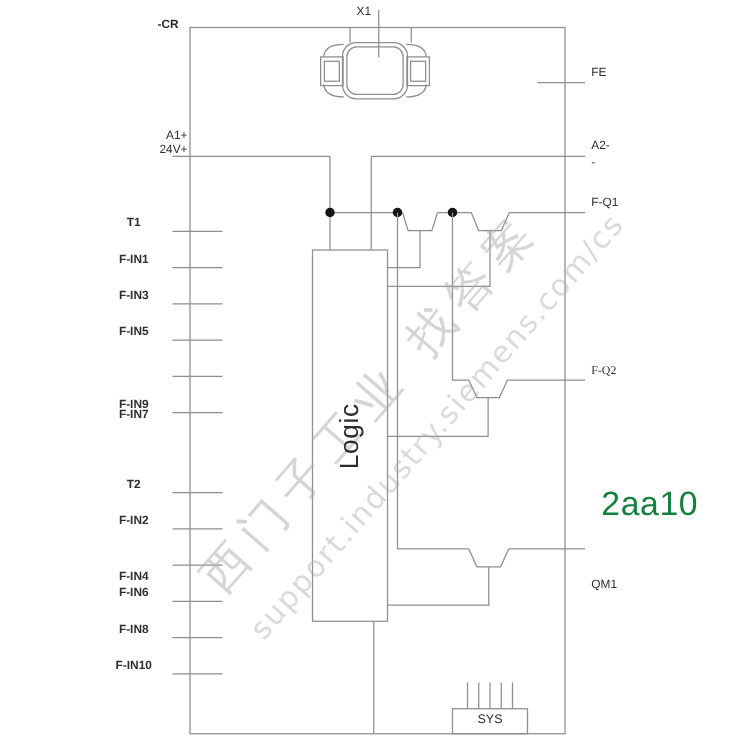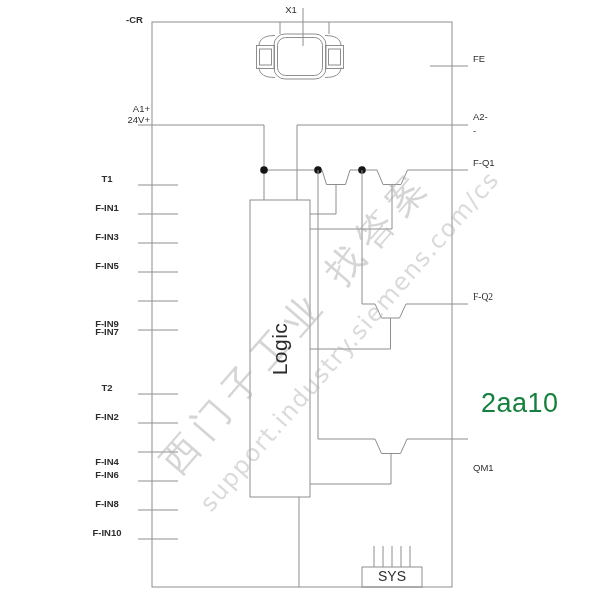--- a/index.html
+++ b/index.html
@@ -27,21 +27,21 @@
     letter-spacing:.5px;
   }
   .watermark{
     position:absolute;left:150px;top:452px;width:640px;
     transform:rotate(-49deg);transform-origin:0 0;
     pointer-events:none;color:rgba(172,172,172,0.5);
   }
   .watermark .wm1{font-size:37px;letter-spacing:9px;font-family:"DejaVu Sans",sans-serif;}
   .watermark .wm2{font-size:24px;letter-spacing:1.5px;margin-top:14px;margin-left:-6px;
     color:rgba(172,172,172,0.45);font-family:"DejaVu Sans",sans-serif;}
-  .sys-lbl{left:362px;top:571px;width:60px;text-align:center;font-size:14px;}
+  .sys-lbl{left:362px;top:571px;width:60px;text-align:center;font-size:10px;}
   svg{position:absolute;left:0;top:0;}
   svg *{stroke:#8e8e8e;stroke-width:1;fill:none;}
   svg .dot{fill:#151515;stroke:none;}
 </style>
 </head>
 <body>
 
 <svg width="600" height="600" viewBox="0 0 600 600">
 
   <rect x="152" y="22" width="300" height="565"></rect>

